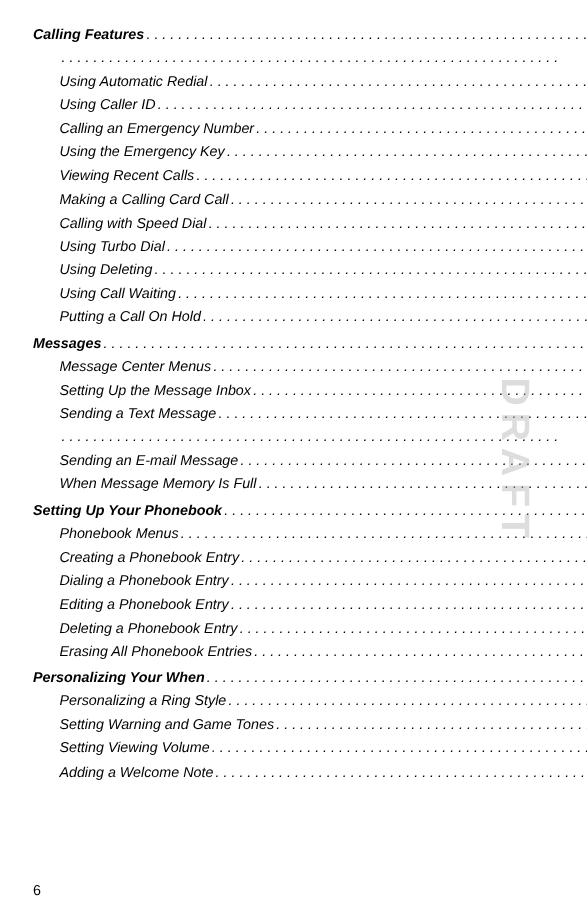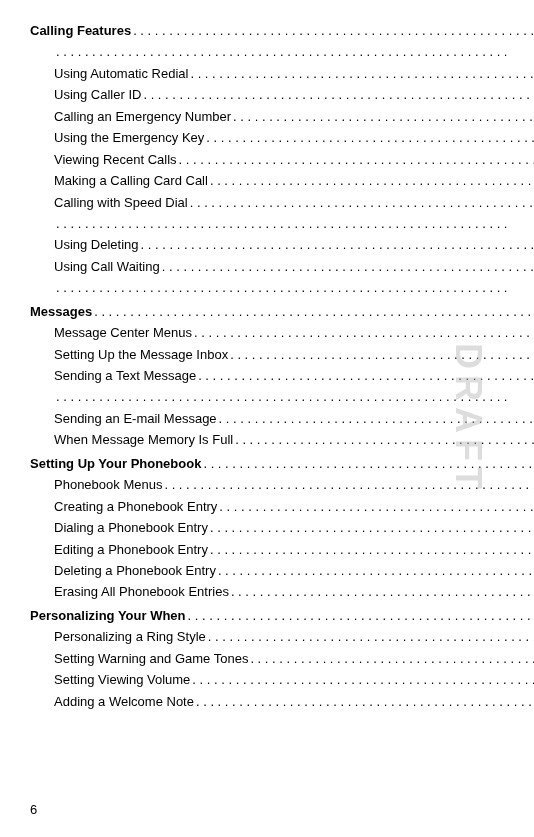--- a/index.html
+++ b/index.html
@@ -76,20 +76,21 @@
     .section-header {
       font-weight: bold;
     }
 
     .sub-entry {
       padding-left: 24px;
     }
 
     .toc-section {
       margin-bottom: 2px;
+      font-style: italic;
     }
   </style>
 </head>
 <body>
 
 <div class="page-container">
   <div class="draft-watermark">DRAFT</div>
 
   <div id="toc-content">
       <div class="toc-section">
@@ -141,37 +142,39 @@
           </div>
         </div>
         <div class="toc-entry sub-entry">
           <div class="entry-left">
             <span class="entry-label">Calling with Speed Dial</span>
             <span class="dots"> . . . . . . . . . . . . . . . . . . . . . . . . . . . . . . . . . . . . . . . . . . . . . . . . . . . . . . . . . . . . . . .</span>
           </div>
         </div>
         <div class="toc-entry sub-entry">
           <div class="entry-left">
+            <span class="entry-label">Using Turbo Dial</span>
             <span class="dots"> . . . . . . . . . . . . . . . . . . . . . . . . . . . . . . . . . . . . . . . . . . . . . . . . . . . . . . . . . . . . . . .</span>
           </div>
         </div>
         <div class="toc-entry sub-entry">
           <div class="entry-left">
             <span class="entry-label">Using Deleting</span>
             <span class="dots"> . . . . . . . . . . . . . . . . . . . . . . . . . . . . . . . . . . . . . . . . . . . . . . . . . . . . . . . . . . . . . . .</span>
           </div>
         </div>
         <div class="toc-entry sub-entry">
           <div class="entry-left">
             <span class="entry-label">Using Call Waiting</span>
             <span class="dots"> . . . . . . . . . . . . . . . . . . . . . . . . . . . . . . . . . . . . . . . . . . . . . . . . . . . . . . . . . . . . . . .</span>
           </div>
         </div>
         <div class="toc-entry sub-entry">
           <div class="entry-left">
+            <span class="entry-label">Putting a Call On Hold</span>
             <span class="dots"> . . . . . . . . . . . . . . . . . . . . . . . . . . . . . . . . . . . . . . . . . . . . . . . . . . . . . . . . . . . . . . .</span>
           </div>
         </div>
       </div>
       <div class="toc-section">
         <div class="toc-entry">
           <div class="entry-left">
             <span class="entry-label section-header">Messages</span>
             <span class="dots"> . . . . . . . . . . . . . . . . . . . . . . . . . . . . . . . . . . . . . . . . . . . . . . . . . . . . . . . . . . . . . . .</span>
           </div>

